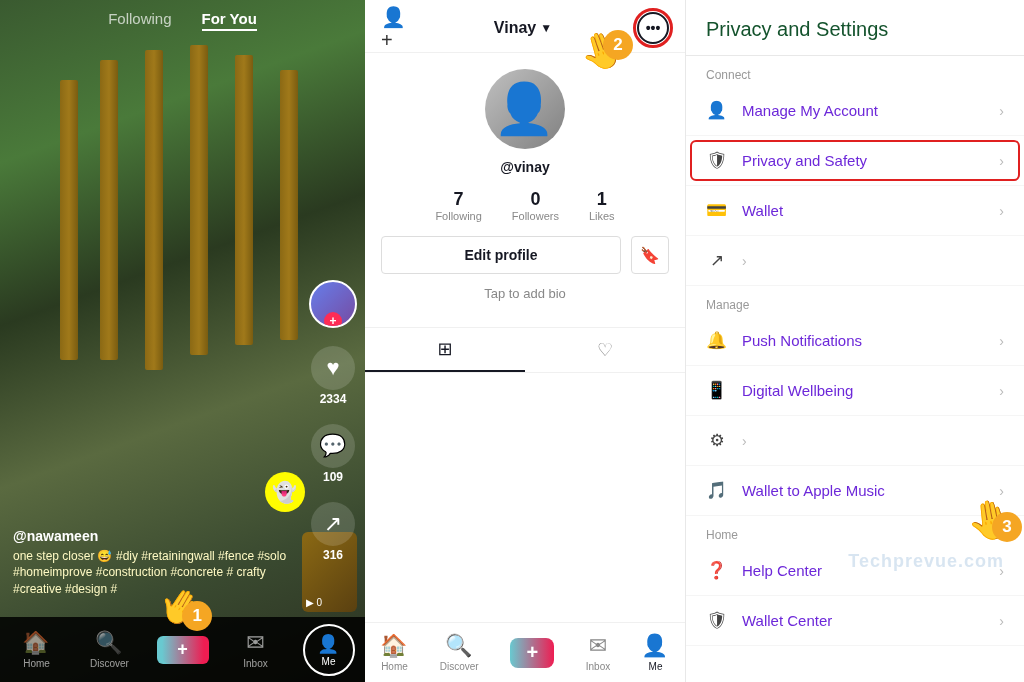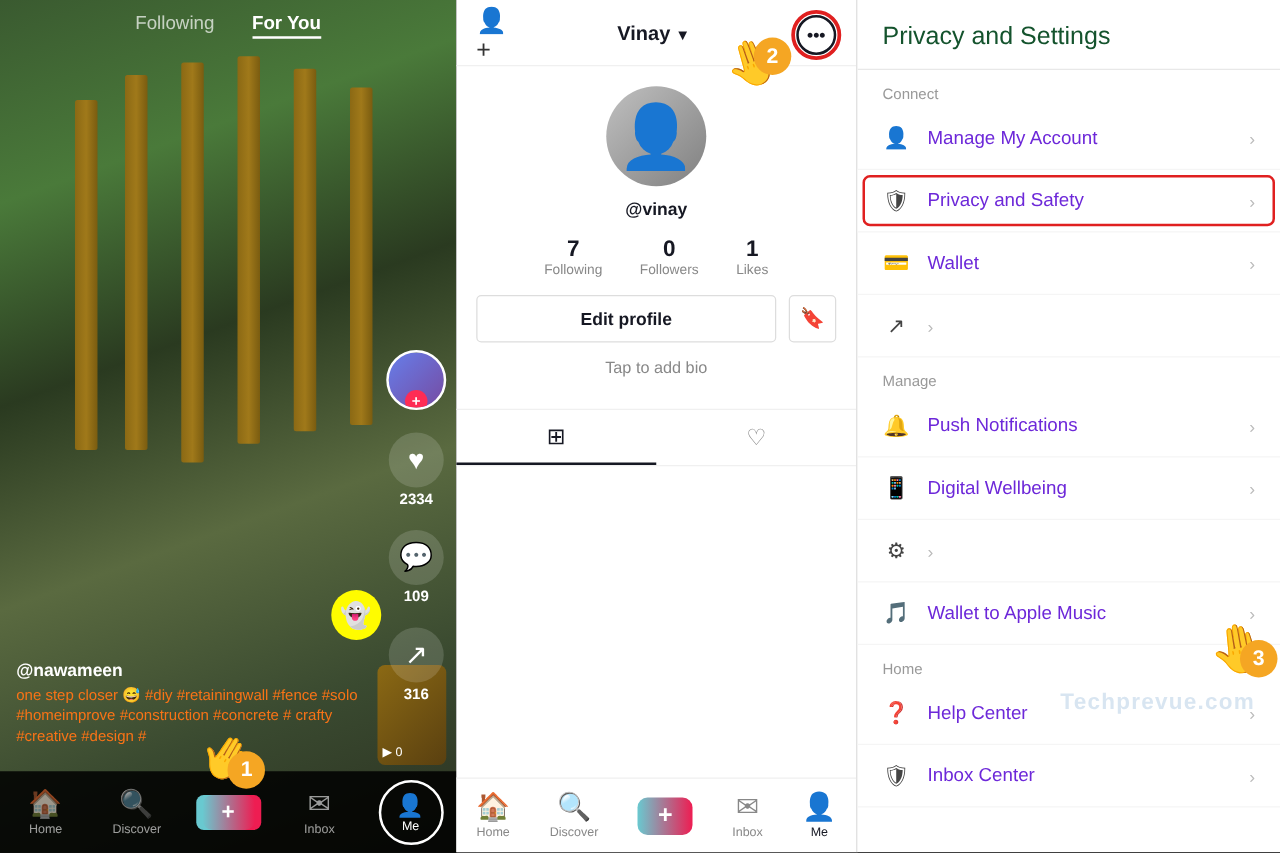--- a/index.html
+++ b/index.html
@@ -151,21 +151,21 @@
     }
 
     .creator-name {
       color: #fff;
       font-size: 14px;
       font-weight: 700;
       margin-bottom: 4px;
     }
 
     .video-desc {
-      color: #f97316;
+      color: #fef9c3;
       font-size: 12px;
       line-height: 1.4;
       margin-bottom: 4px;
     }
 
     .music-info {
       color: #fff;
       font-size: 11px;
       display: flex;
       align-items: center;
@@ -899,21 +899,21 @@
   <div class="settings-section-label">Home</div>
 
   <div class="settings-item">
     <span class="settings-item-icon">❓</span>
     <span class="settings-item-label">Help Center</span>
     <span class="settings-item-arrow">›</span>
   </div>
 
   <div class="settings-item">
     <span class="settings-item-icon">🛡</span>
-    <span class="settings-item-label">Inbox Center</span>
+    <span class="settings-item-label">Wallet Center</span>
     <span class="settings-item-arrow">›</span>
   </div>
 
   <div class="watermark">Techprevue.com</div>
 
   <div class="annotation-3">
     <span style="font-size:38px; transform:rotate(-10deg); display:block;">🤚</span>
     <span class="num-badge" style="position:absolute; bottom:0; right:-8px;">3</span>
   </div>
 </div>

